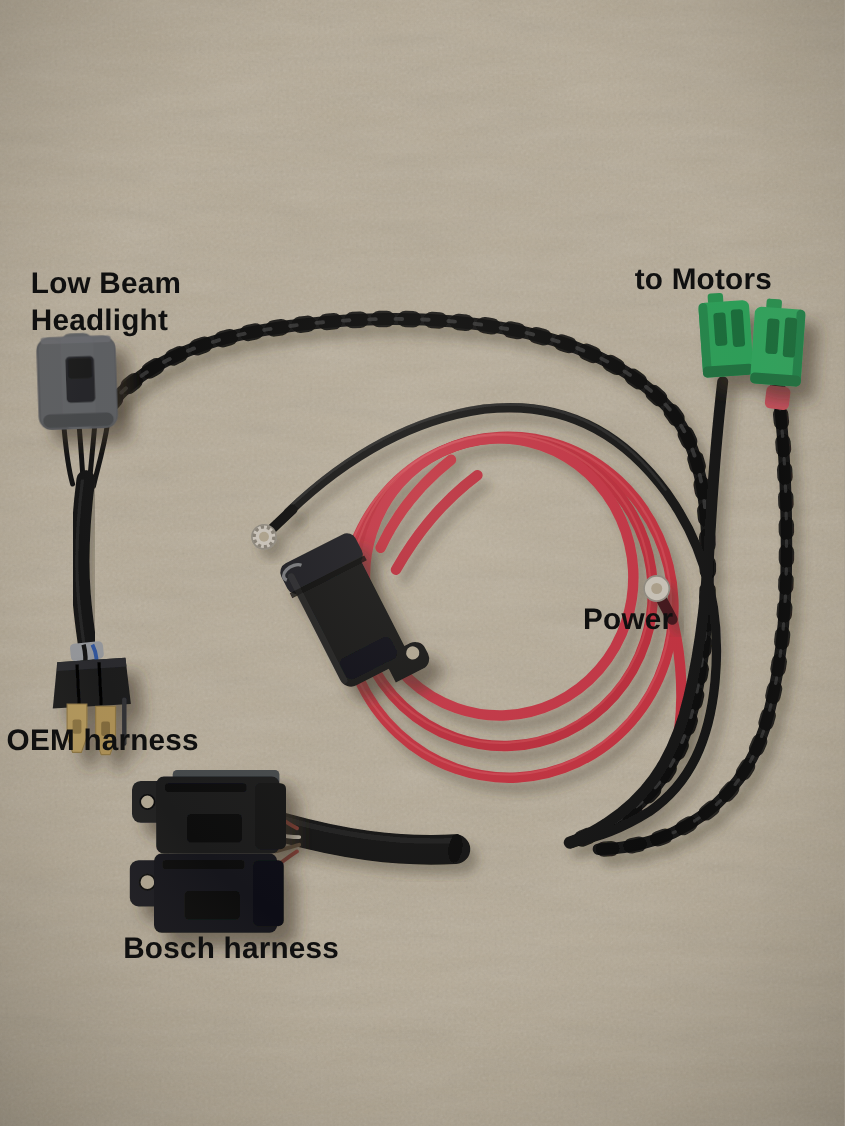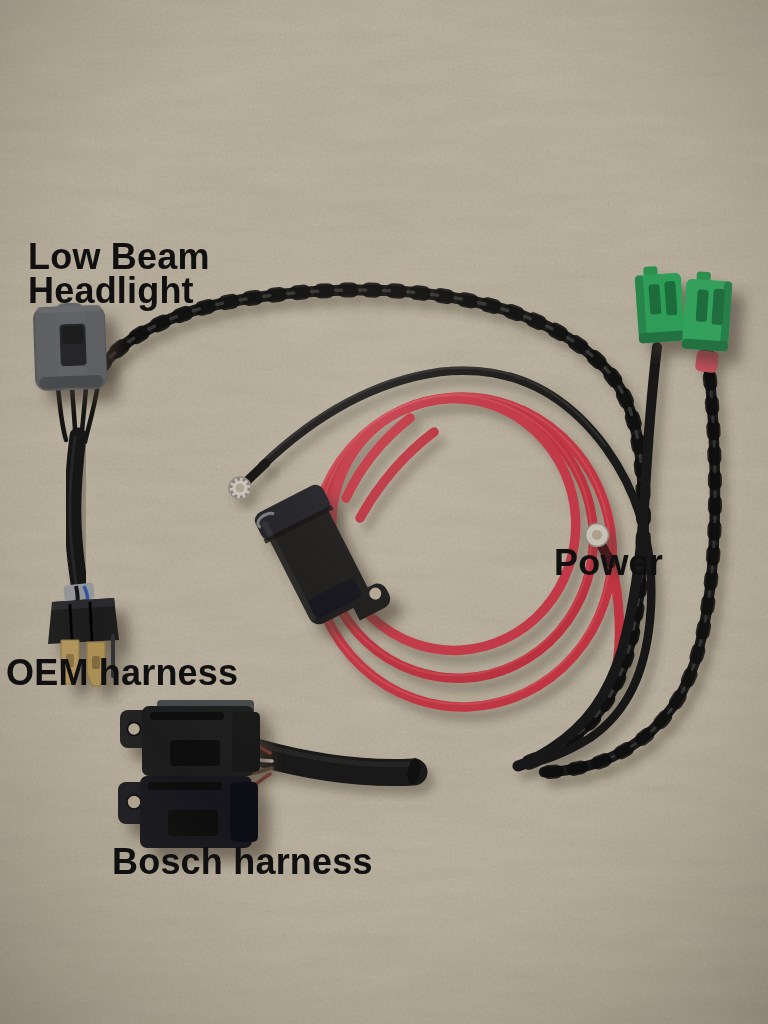--- a/index.html
+++ b/index.html
@@ -10,21 +10,21 @@
   }
   .stage svg{position:absolute;left:0;top:0;}
   .label{
     position:absolute;
     font-family:"Liberation Sans",sans-serif;
     font-weight:700;
     color:#101010;
     white-space:nowrap;
     letter-spacing:0.2px;
   }
-  .lb-28{font-size:36px;line-height:34px;}
+  .lb-28{font-size:27px;line-height:34px;}
 </style>
 </head>
 <body>
 
 <div class="stage">
 <svg width="768" height="1024" viewBox="0 0 768 1024">
   <defs>
     <filter id="grain" x="0" y="0" width="100%" height="100%">
       <feTurbulence type="fractalNoise" baseFrequency="0.38" numOctaves="4" seed="11"></feTurbulence>
       <feColorMatrix type="saturate" values="0"></feColorMatrix>
@@ -217,16 +217,17 @@
     </g>
   </g>
 
   <rect x="0" y="0" width="768" height="1024" fill="url(#vig)"></rect>
 </svg>
 
 <div class="label lb-28" style="left:28px;top:240px;">
   <div>Low Beam</div>
   <div>Headlight</div>
 </div>
-<div class="label lb-28" style="left:530px;top:546px;margin-left:24px;">Power</div>
+<div class="label lb-28" style="left:577px;top:237px;">to Motors</div>
+<div class="label lb-28" style="left:530px;top:546px;">Power</div>
 <div class="label lb-28" style="left:6px;top:656px;">OEM harness</div>
 <div class="label lb-28" style="left:112px;top:845px;">Bosch harness</div>
 </div>
 
 </body></html>

